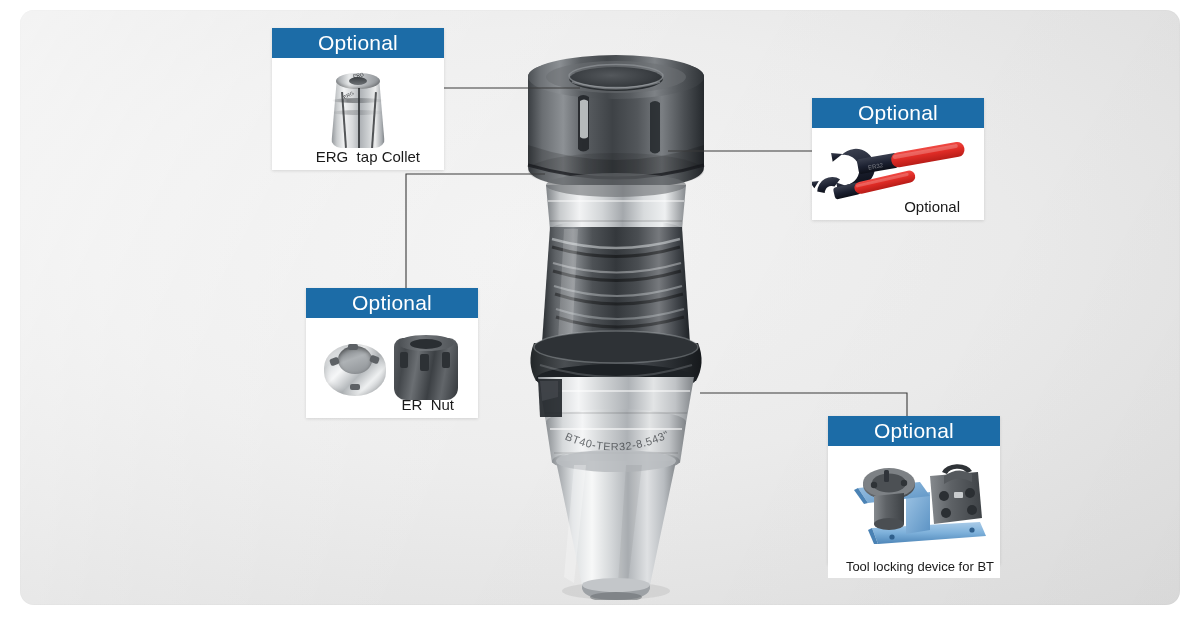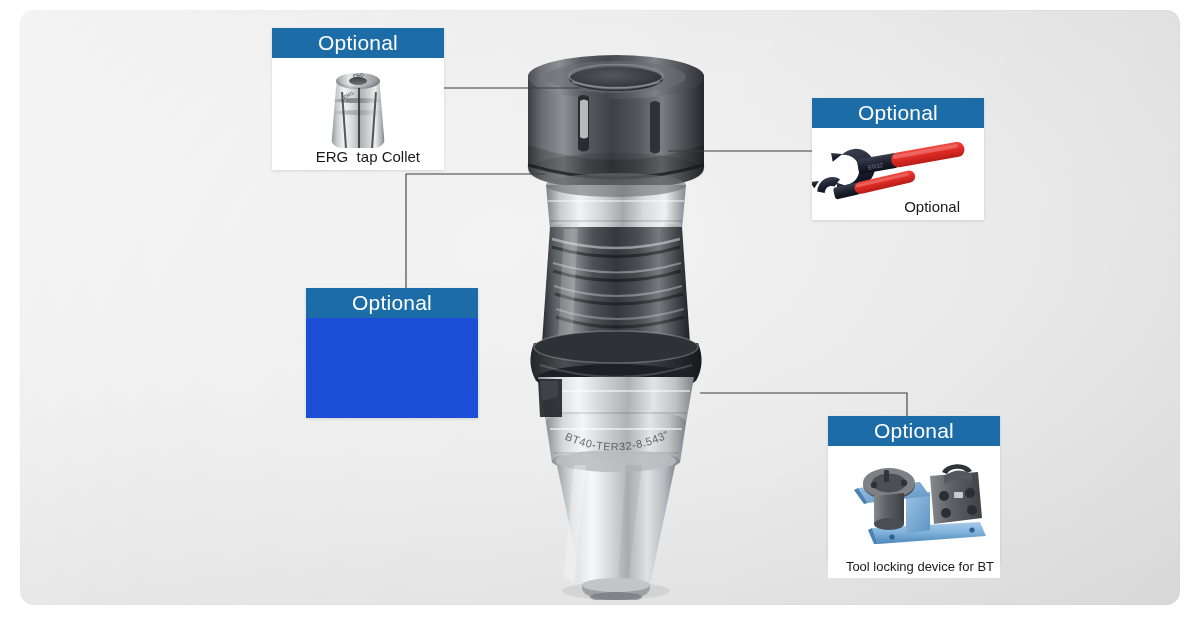--- a/index.html
+++ b/index.html
@@ -339,20 +339,37 @@
           <rect x="45" y="56" width="62" height="12" rx="6" fill="url(#gRed)"></rect>
           <rect x="47" y="58" width="54" height="3" rx="1.5" fill="rgba(255,255,255,0.2)"></rect>
         </g>
       </svg>
       <span class="cap">Optional</span>
     </div>
   </div>
 
   <div class="callout c-nut">
     <div class="hdr">Optional</div>
+    <div class="body">
+      <div class="nut-art">
+        <div class="nut-silver"></div>
+        <div class="nut-silver-in"></div>
+        <div class="nut-notch" style="left:10px;top:26px;width:9px;height:7px;transform:rotate(-20deg);"></div>
+        <div class="nut-notch" style="left:28px;top:12px;width:10px;height:6px;"></div>
+        <div class="nut-notch" style="left:50px;top:24px;width:9px;height:7px;transform:rotate(20deg);"></div>
+        <div class="nut-notch" style="left:30px;top:52px;width:10px;height:6px;"></div>
+        <div class="nut-dark"></div>
+        <div class="nut-dark-top"></div>
+        <div class="nut-dark-hole"></div>
+        <div class="nut-dslot" style="left:80px;top:20px;width:8px;height:16px;"></div>
+        <div class="nut-dslot" style="left:100px;top:22px;width:9px;height:17px;"></div>
+        <div class="nut-dslot" style="left:122px;top:20px;width:8px;height:16px;"></div>
+      </div>
+      <span class="cap">ER  Nut</span>
+    </div>
   </div>
 
   <div class="callout c-lock">
     <div class="hdr">Optional</div>
     <div class="body">
       <svg class="lock-art" viewBox="0 0 160 96">
         <defs>
           <linearGradient id="gBlue1" x1="0" y1="0" x2="0" y2="1">
             <stop offset="0%" stop-color="#a9cbe8"></stop>
             <stop offset="50%" stop-color="#7db0da"></stop>

